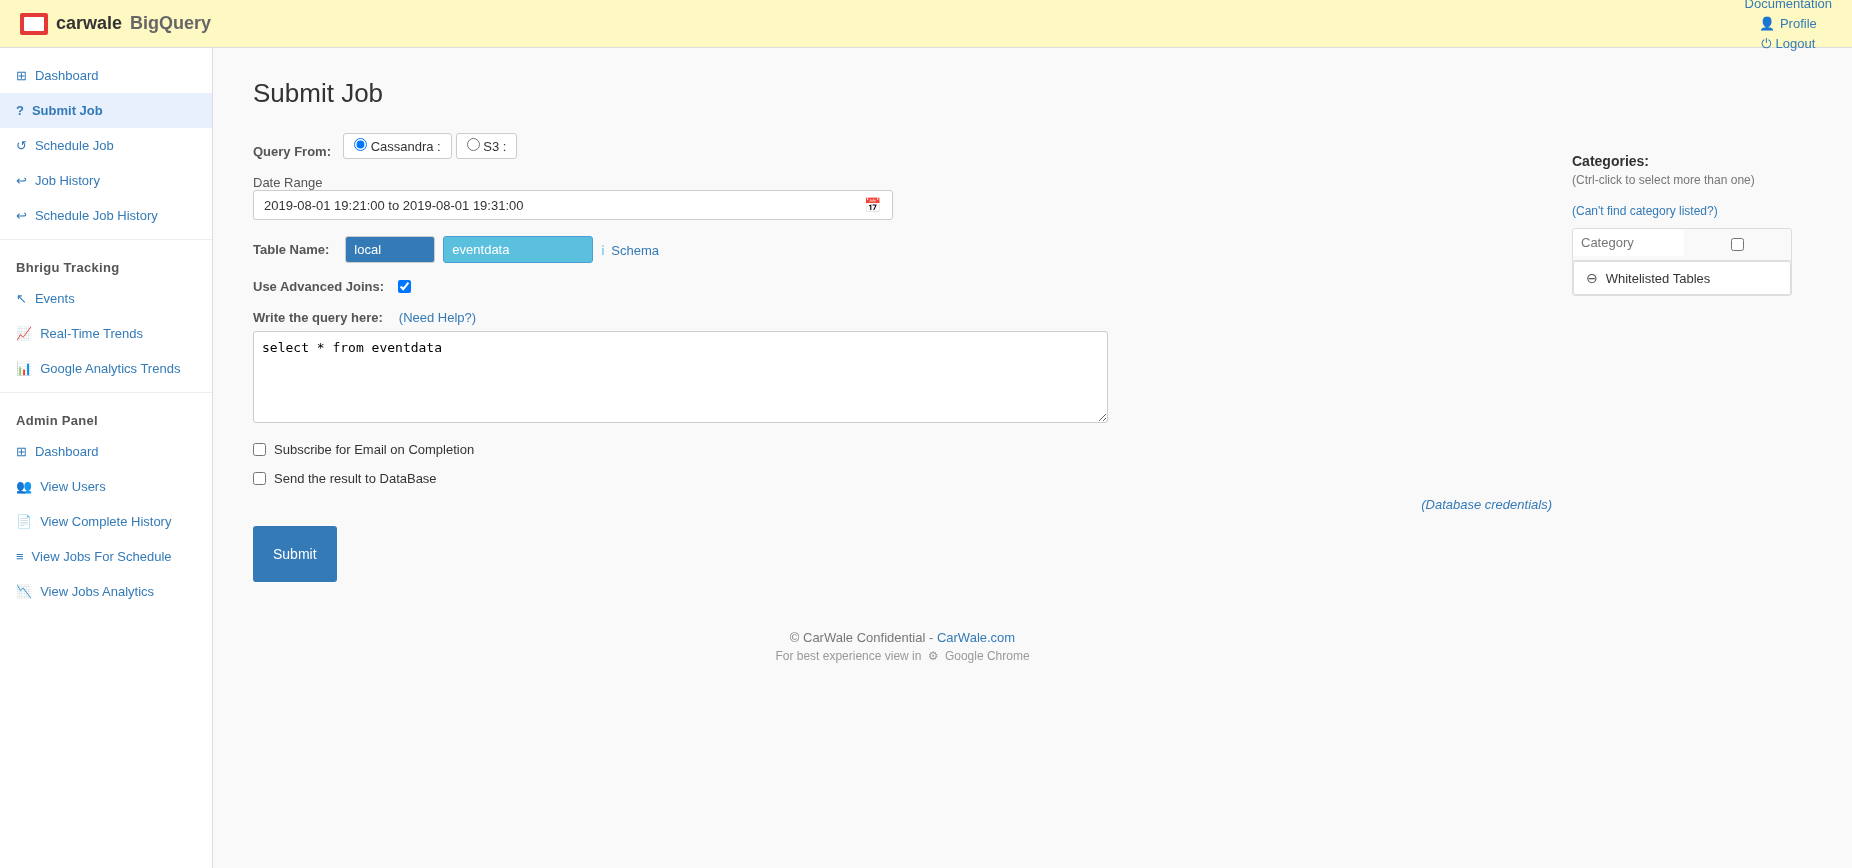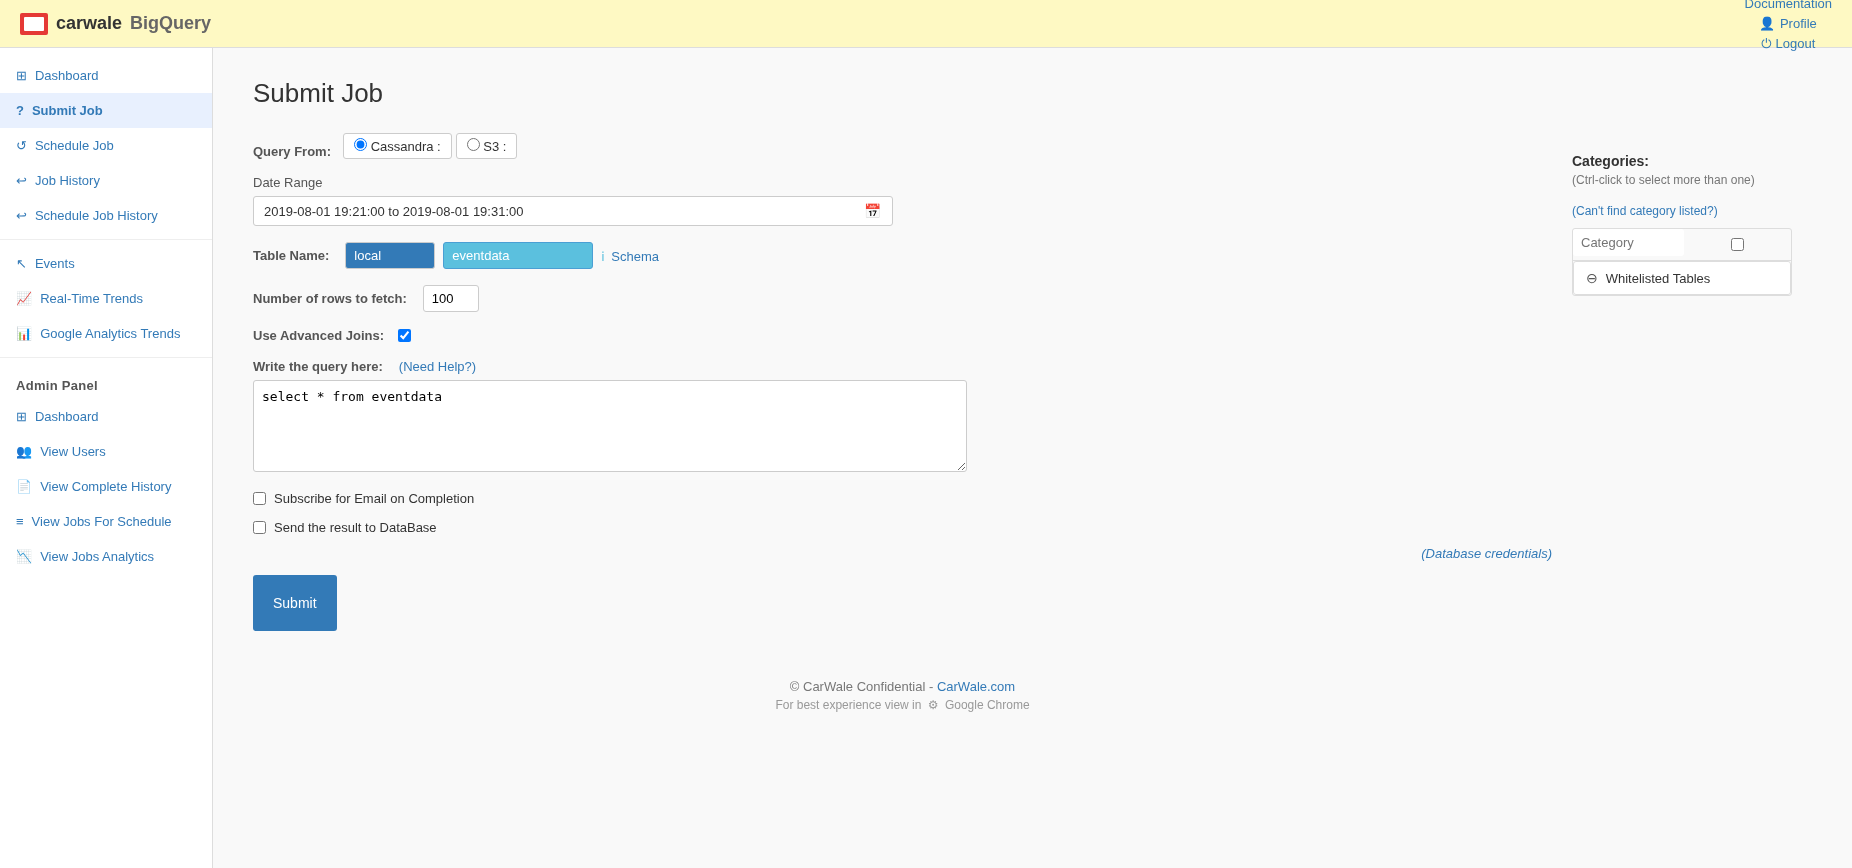--- a/index.html
+++ b/index.html
@@ -35,21 +35,21 @@
     .sidebar-item.active { background: #e8f0fe; font-weight: bold; }
     .sidebar-section-header {
       padding: 14px 16px 6px 16px; font-size: 13px; font-weight: bold; color: #555; letter-spacing: 0.3px;
     }
     .sidebar-divider { border: none; border-top: 1px solid #eee; margin: 6px 0; }
 
     
     .main { flex: 1; padding: 30px 40px; background: #f9f9f9; overflow-y: auto; }
     .page-title { font-size: 26px; font-weight: 300; color: #333; margin-bottom: 24px; }
     .form-row { margin-bottom: 16px; }
-    .form-label { font-size: 13px; color: #555; margin-bottom: 6px; display: block; font-weight: normal; }
+    .form-label { font-size: 13px; color: #555; display: block; font-weight: normal; }
     .form-label-inline { font-size: 13px; color: #555; font-weight: bold; margin-right: 8px; }
 
     
     .query-from-row { display: flex; align-items: flex-end; gap: 4px; margin-bottom: 16px; }
     .radio-group { display: flex; align-items: center; gap: 4px; border: 1px solid #ccc; border-radius: 3px; padding: 4px 10px; background: #fff; }
     .radio-group label { font-size: 13px; cursor: pointer; }
 
     
     .date-range-input {
       width: 640px; padding: 6px 10px; border: 1px solid #ccc; border-radius: 3px;
@@ -78,21 +78,21 @@
       font-size: 13px; background: #fff; appearance: none; cursor: pointer;
     }
 
     
     .advanced-joins-row { display: flex; align-items: center; gap: 6px; margin-bottom: 16px; }
 
     
     .query-label-row { display: flex; align-items: center; gap: 8px; margin-bottom: 6px; }
     .need-help-link { color: #337ab7; font-size: 13px; cursor: pointer; }
     .query-textarea {
-      width: 714px; height: 92px; padding: 8px; border: 1px solid #ccc; border-radius: 3px;
+      width: 855px; height: 92px; padding: 8px; border: 1px solid #ccc; border-radius: 3px;
       font-size: 13px; font-family: monospace; resize: vertical; background: #fff;
     }
 
     
     .checkbox-row { display: flex; align-items: center; gap: 8px; margin-bottom: 10px; margin-top: 14px; }
     .checkbox-label { font-size: 13px; }
 
     .db-creds-link { color: #337ab7; font-size: 13px; cursor: pointer; font-style: italic; }
     .db-creds-row { margin-bottom: 14px; margin-left: 2px; text-align: right; }
 
@@ -175,20 +175,21 @@
       <span>↩</span>
       <span>Job History</span>
     </div>
     <div class="sidebar-item">
       <span>↩</span>
       <span>Schedule Job History</span>
     </div>
 
     <hr class="sidebar-divider">
 
+    <div class="sidebar-section-header">Bhrigu Tracking</div>
     <div class="sidebar-item">
       <span>↖</span>
       <span>Events</span>
     </div>
     <div class="sidebar-item">
       <span>📈</span>
       <span>Real-Time Trends</span>
     </div>
     <div class="sidebar-item">
       <span>📊</span>
@@ -261,26 +262,20 @@
           <select class="select-table">
             <option>eventdata</option>
           </select>
           <a class="schema-link">
             <span class="info-icon">ℹ</span>
             <span>Schema</span>
           </a>
         </div>
 
         
-        <div class="form-row rows-fetch-row">
-          <span class="form-label-inline">Number of rows to fetch:</span>
-          <select class="select-rows">
-            <option>100</option>
-          </select>
-        </div>
 
         
         <div class="form-row advanced-joins-row">
           <span class="form-label-inline">Use Advanced Joins:</span>
           <input type="checkbox" checked="" style="">
         </div>
 
         
         <div class="form-row">
           <div class="query-label-row">

